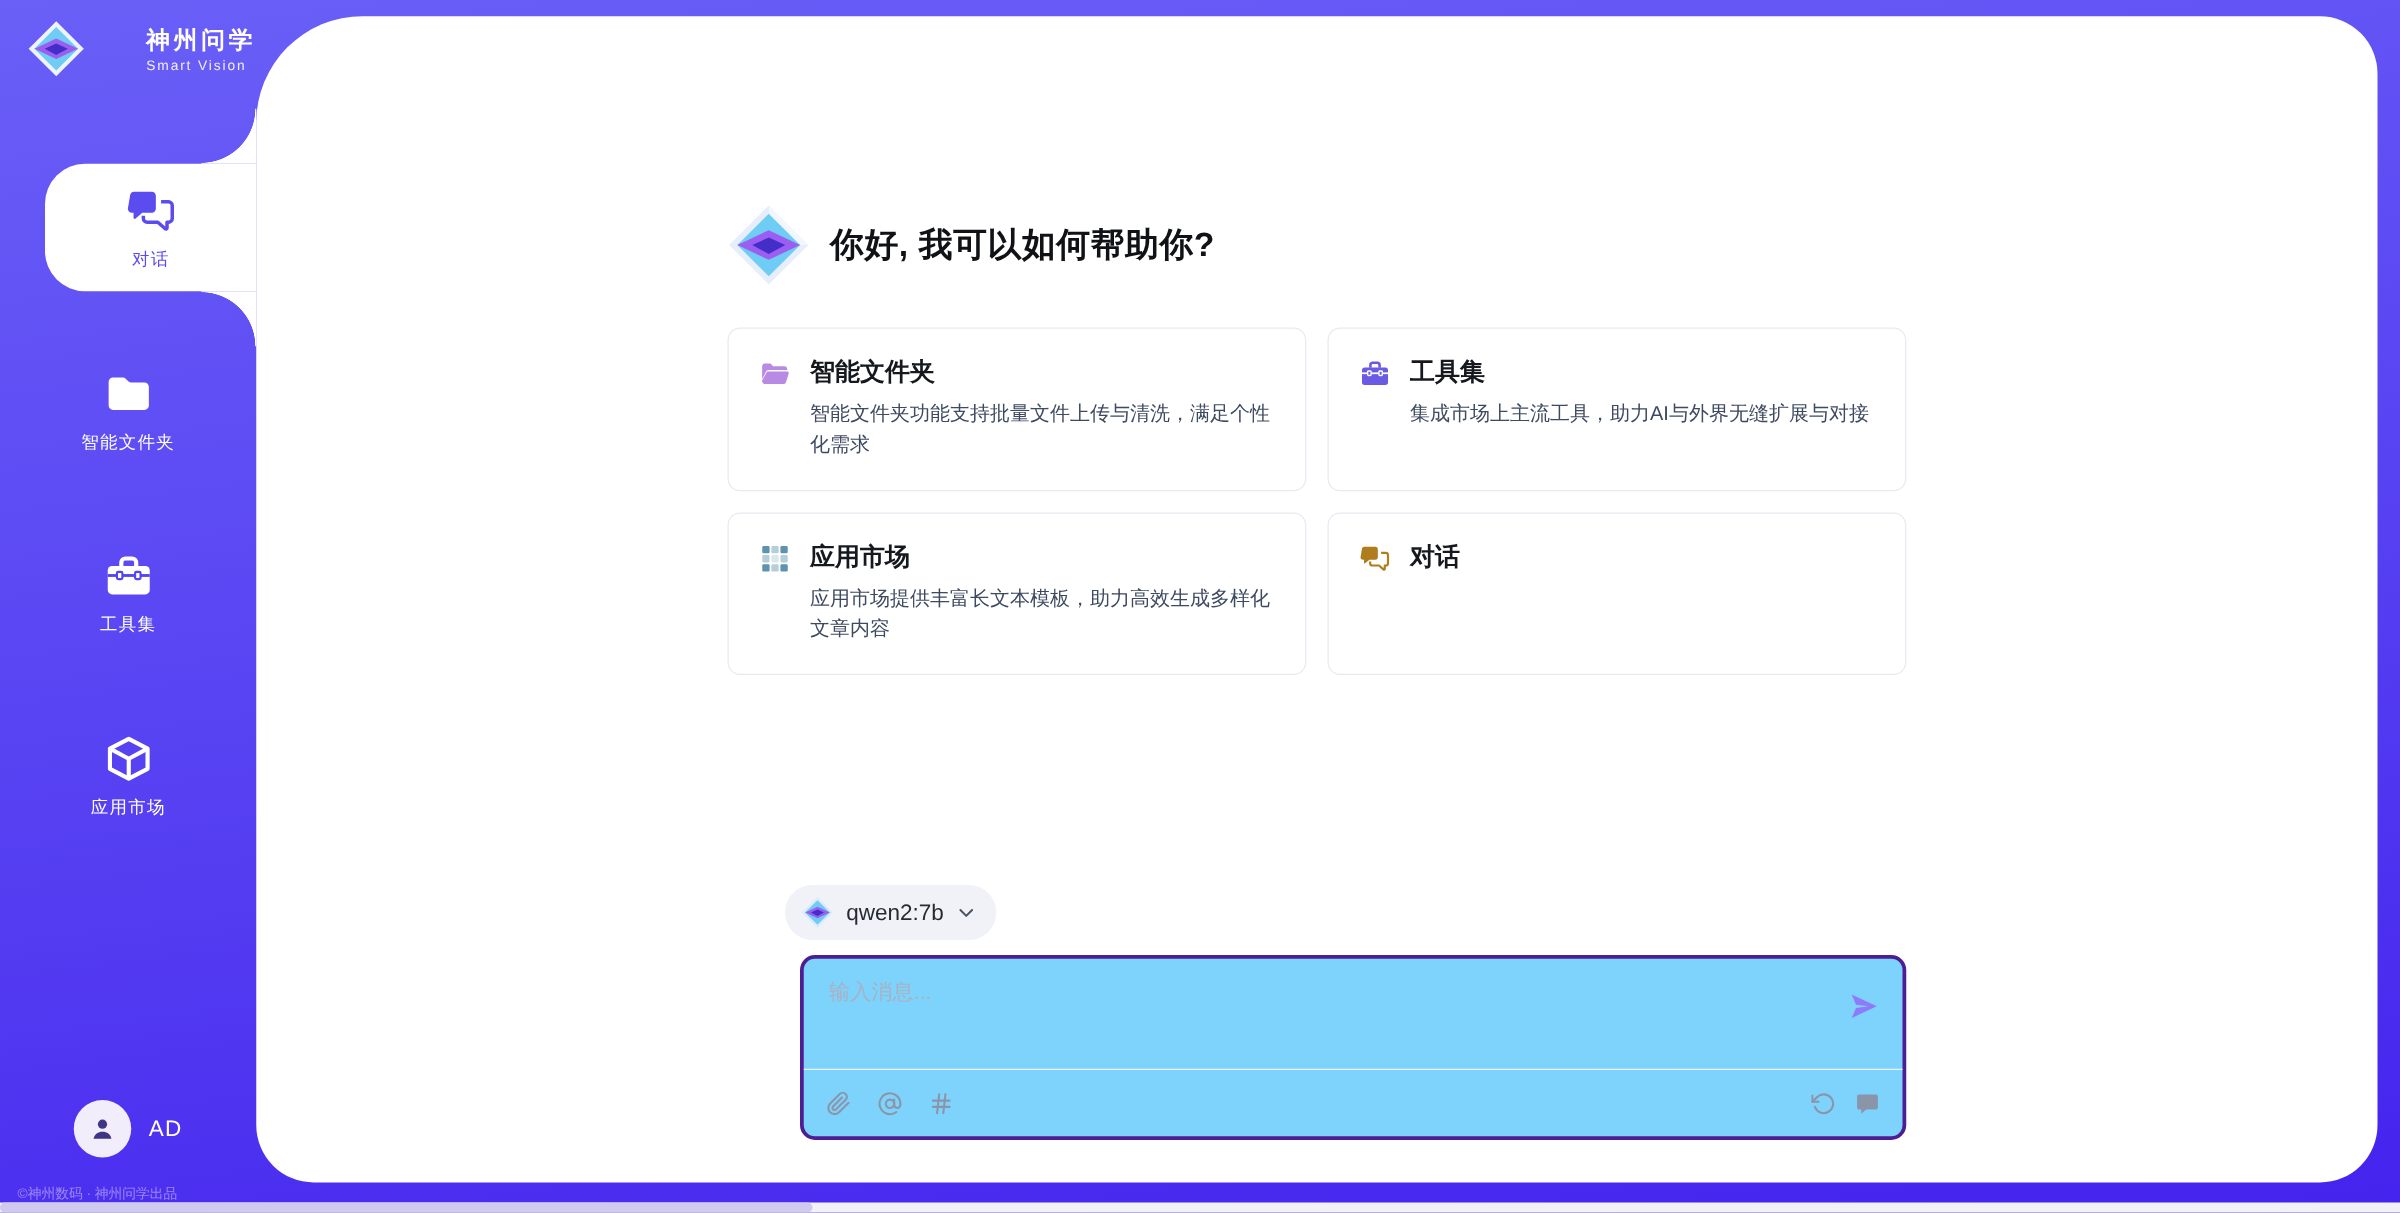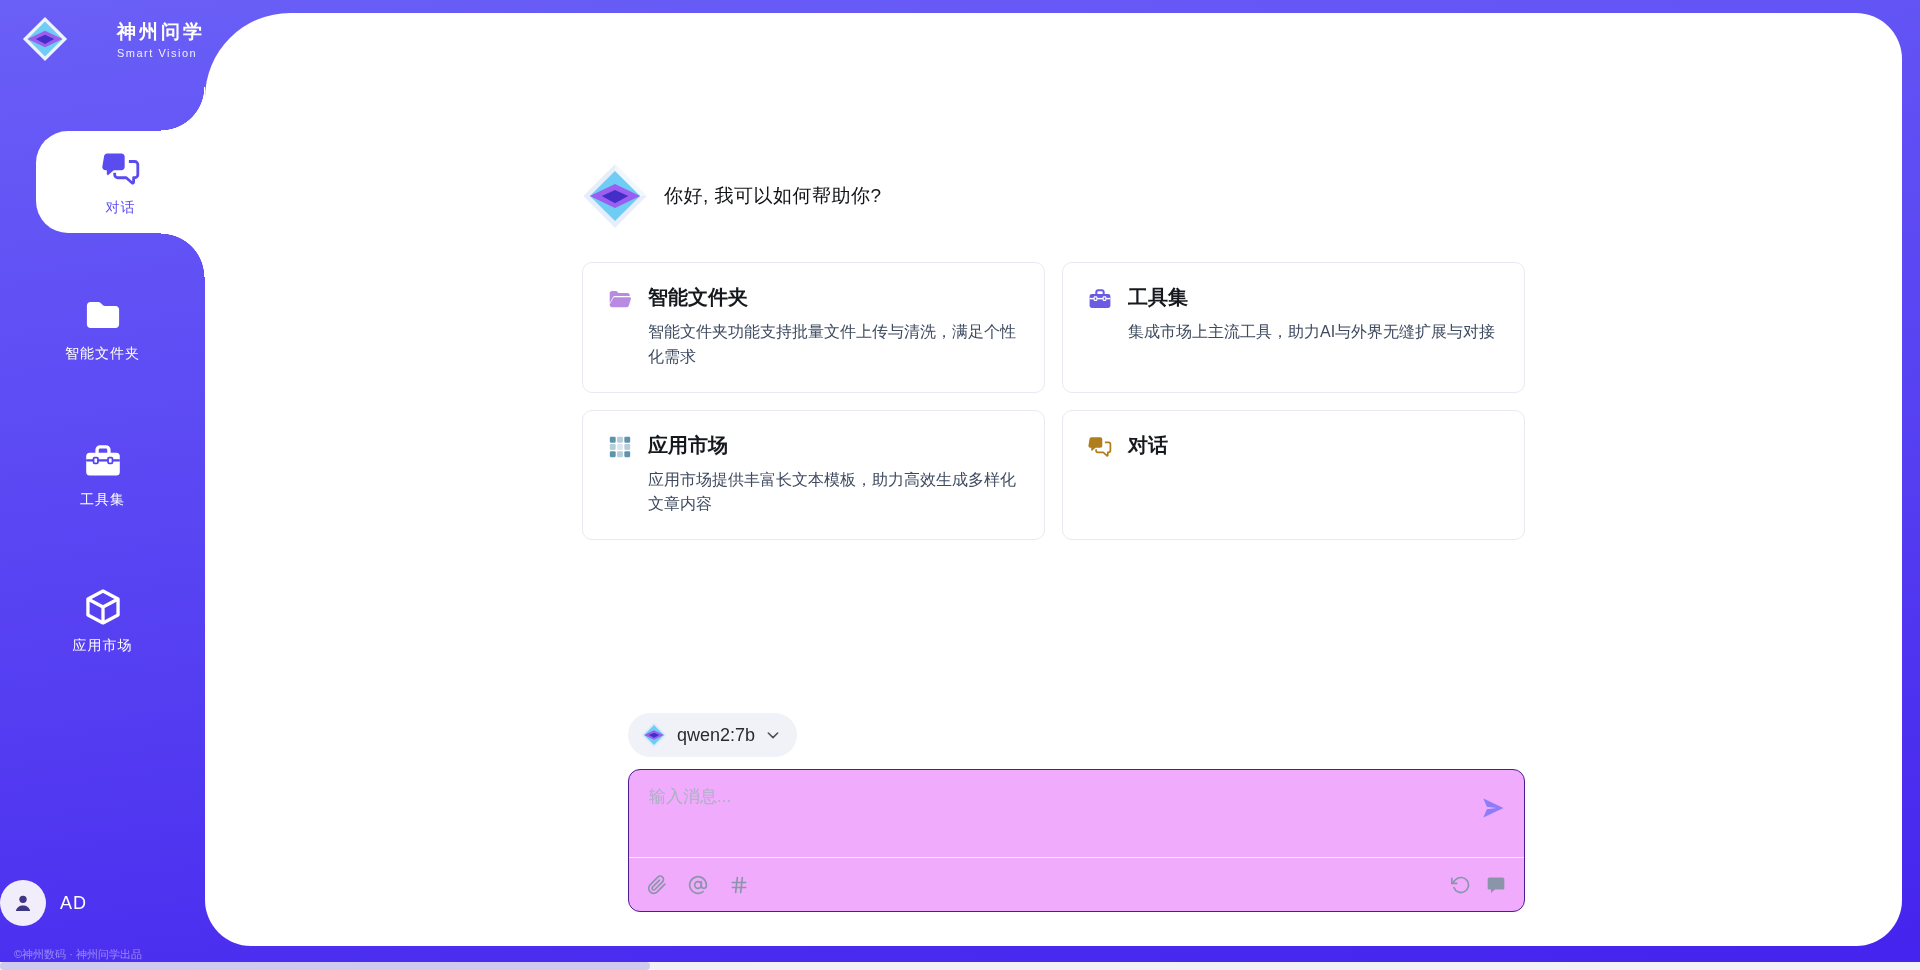--- a/index.html
+++ b/index.html
@@ -31,36 +31,36 @@
   }
   .nav-item.active::before {
     content:""; position:absolute; right:0; top:-44px; width:44px; height:44px;
     background:radial-gradient(circle 44px at 0 0, rgba(0,0,0,0) 43px, #fff 43.5px);
   }
   .nav-item.active::after {
     content:""; position:absolute; right:0; bottom:-44px; width:44px; height:44px;
     background:radial-gradient(circle 44px at 0 100%, rgba(0,0,0,0) 43px, #fff 43.5px);
   }
 
-  .user-row { position:absolute; bottom:44px; left:0; width:205px; display:flex; align-items:center; justify-content:flex-start; gap:14px; cursor:pointer; }
+  .user-row { position:absolute; bottom:44px; left:0; width:205px; display:flex; align-items:center; justify-content:center; gap:14px; cursor:pointer; }
   .avatar-circle { width:46px; height:46px; border-radius:50%; background:#f1edfb; display:flex; align-items:center; justify-content:center; }
   .avatar-circle svg { width:26px; height:26px; }
   .user-name { color:#fff; font-size:18px; letter-spacing:1px; }
   .side-footer { position:absolute; bottom:8px; left:14px; font-size:11px; color:rgba(255,255,255,.42); white-space:nowrap; }
 
   
   .main-panel {
     position:absolute; left:205px; top:13px; width:1697px; height:933px;
     background:#fff; border-radius:85px 46px 46px 46px;
     display:flex; flex-direction:column; align-items:center;
     padding-top:150px; z-index:1;
   }
   .greeting { width:943px; display:flex; align-items:center; gap:16px; }
   .greeting-logo { width:66px; height:66px; }
-  .greeting-title { font-size:19px; font-weight:normal; color:#101216; letter-spacing:.5px; }
+  .greeting-title { font-size:27px; font-weight:bold; color:#101216; letter-spacing:.5px; }
 
   .cards { width:943px; display:grid; grid-template-columns:1fr 1fr; gap:17px; margin-top:33px; }
   .card {
     background:#fff; border:1px solid #e8eaf1; border-radius:10px;
     padding:21px 24px 22px; min-height:127px;
     display:flex; gap:15px; align-items:flex-start; cursor:pointer;
   }
   .card-icon { width:26px; height:26px; flex:0 0 auto; margin-top:2px; }
   .card-title { font-size:20px; font-weight:bold; color:#15181d; margin-bottom:9px; }
   .card-desc { font-size:16px; color:#3e4a5f; line-height:1.55; }
@@ -68,21 +68,21 @@
   .composer-wrap { width:943px; margin-top:auto; margin-bottom:34px;padding-left:46px; }
   .model-pill {
     display:inline-flex; align-items:center; gap:10px;
     background:#f0f2f7; border-radius:23px; padding:9px 16px 9px 13px;
     margin-bottom:12px; cursor:pointer;
   }
   .model-logo { width:26px; height:26px; }
   .model-name { font-size:18px; color:#262b33; }
   .model-chevron svg { width:16px; height:16px; display:block; }
 
-  .input-card { border:1px solid #4c1d95; border-radius:12px; background:#f0abfc; }
+  .input-card { border:3px solid #4c1d95; border-radius:12px; background:#7dd3fc;margin-left:12px; }
   .input-top { position:relative; padding:15px 64px 10px 20px; min-height:86px; }
   .msg-input {
     width:100%; height:58px; border:none; outline:none; resize:none;
     font-family:inherit; font-size:17px; color:#333a46; background:transparent;
   }
   .msg-input::placeholder { color:#a9b1c2; }
   .send-btn { position:absolute; right:16px; top:24px; width:28px; height:28px; border:none; background:transparent; cursor:pointer; }
   .send-btn svg { width:26px; height:26px; display:block; }
   .input-divider { border-top:1px solid #eef1f5; }
   .input-toolbar { height:53px; display:flex; align-items:center; padding:0 18px; gap:21px; }

